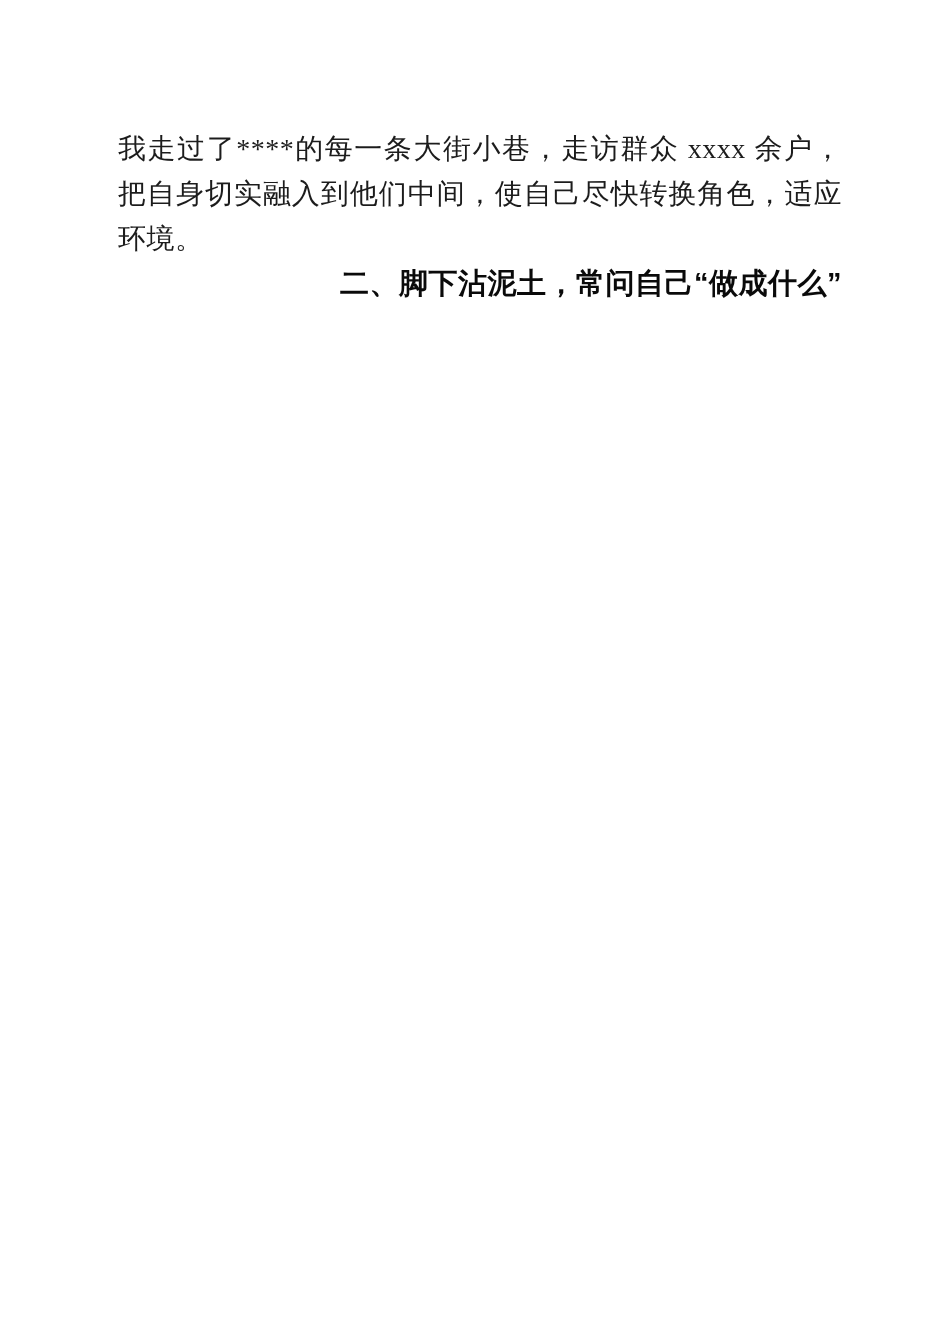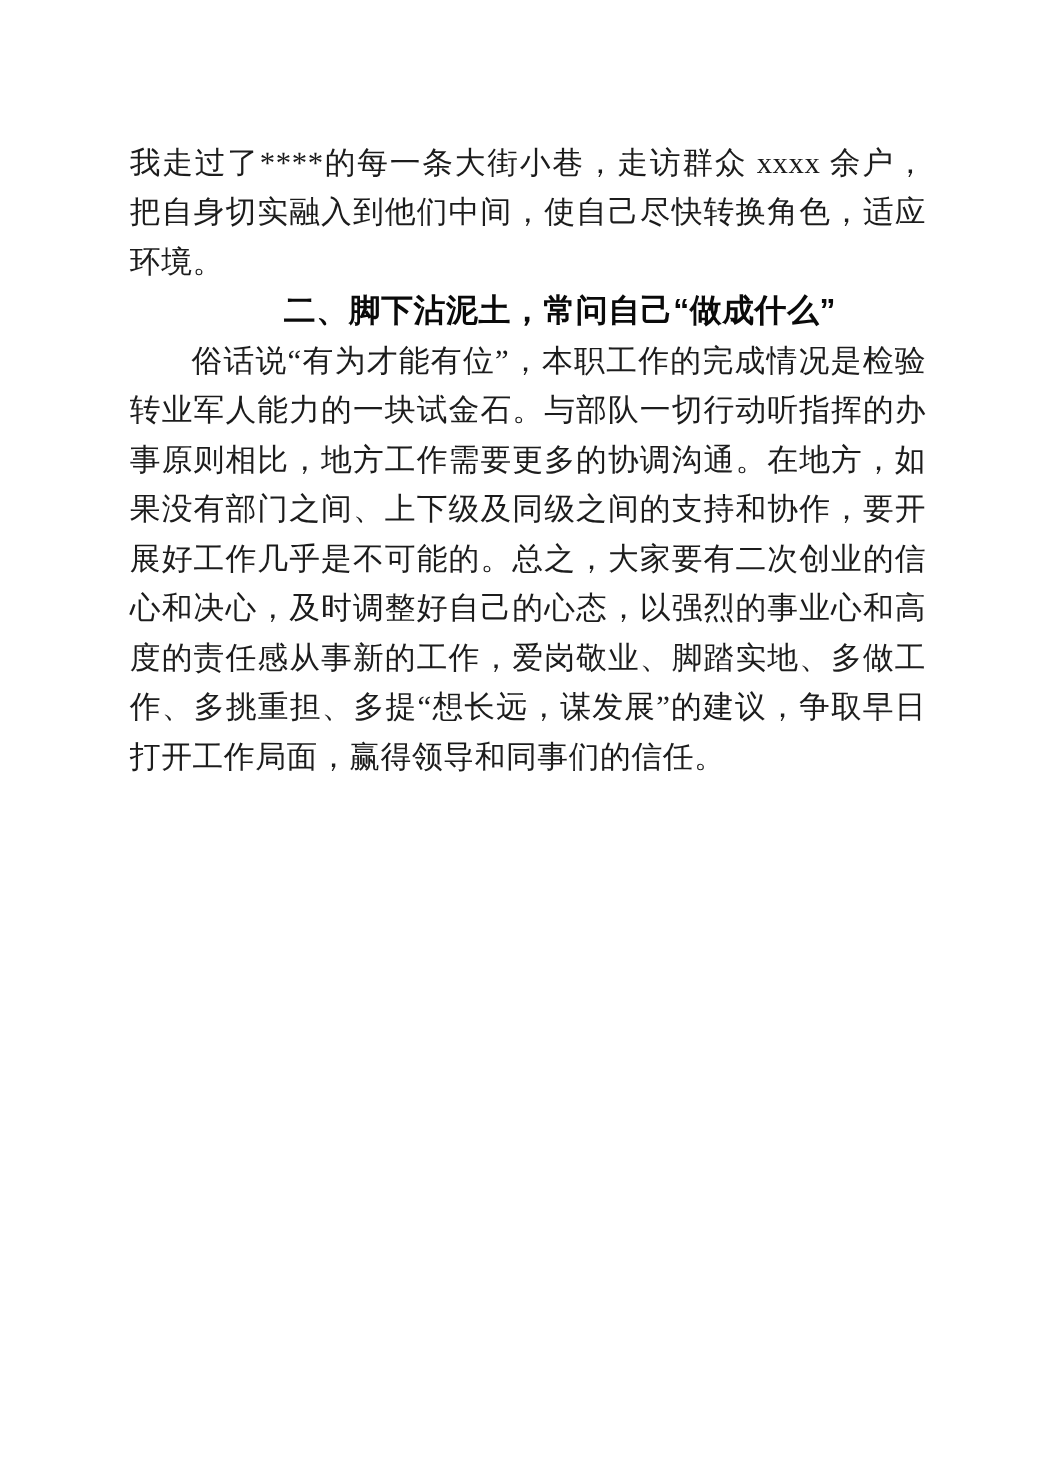--- a/index.html
+++ b/index.html
@@ -34,34 +34,33 @@
     text-indent: 2em;
   }
   .doc h2.section-heading {
     margin: 0;
     font-family: "Liberation Sans", "DejaVu Sans", sans-serif;
     font-size: 29px;
     line-height: 45px;
     color: #0a0a0a;
     font-weight: 700;
     text-indent: 2em;
-    text-align: center;
+    text-align: right;
     letter-spacing: 0.5px;
   }
 </style>
 </head>
 <body>
 
 <div class="page">
   <div class="doc">
 
     <p class="body-para">我走过了****的每一条大街小巷，走访群众 xxxx 余户，把自身切实融入到他们中间，使自己尽快转换角色，适应环境。</p>
 
     <h2 class="section-heading">二、脚下沾泥土，常问自己“做成什么”</h2>
 
-    <p class="body-para indent">俗话说“有为才能有位”，本职工作的完成情况是检验转业军人能力的一块试金石。与部队一切行动听指挥的办事原则相比，地方工作需要更多的协调沟通。在地方，如果没有部门之间、上下级及同级之间的支持和协作，要开展好工作几乎是不可能的。总之，大家要有二次创业的信心和决心，及时调整好自己的心态，以强烈的事业心和高度的责任感从事新的工作，爱岗敬业、脚踏实地、多做工作、多挑重担、多提“想长远，谋发展”的建议，争取早日打开工作局面，赢得领导和同事们的信任。</p>
 
 
 
 
 
   </div>
 </div>
 
 </body></html>

